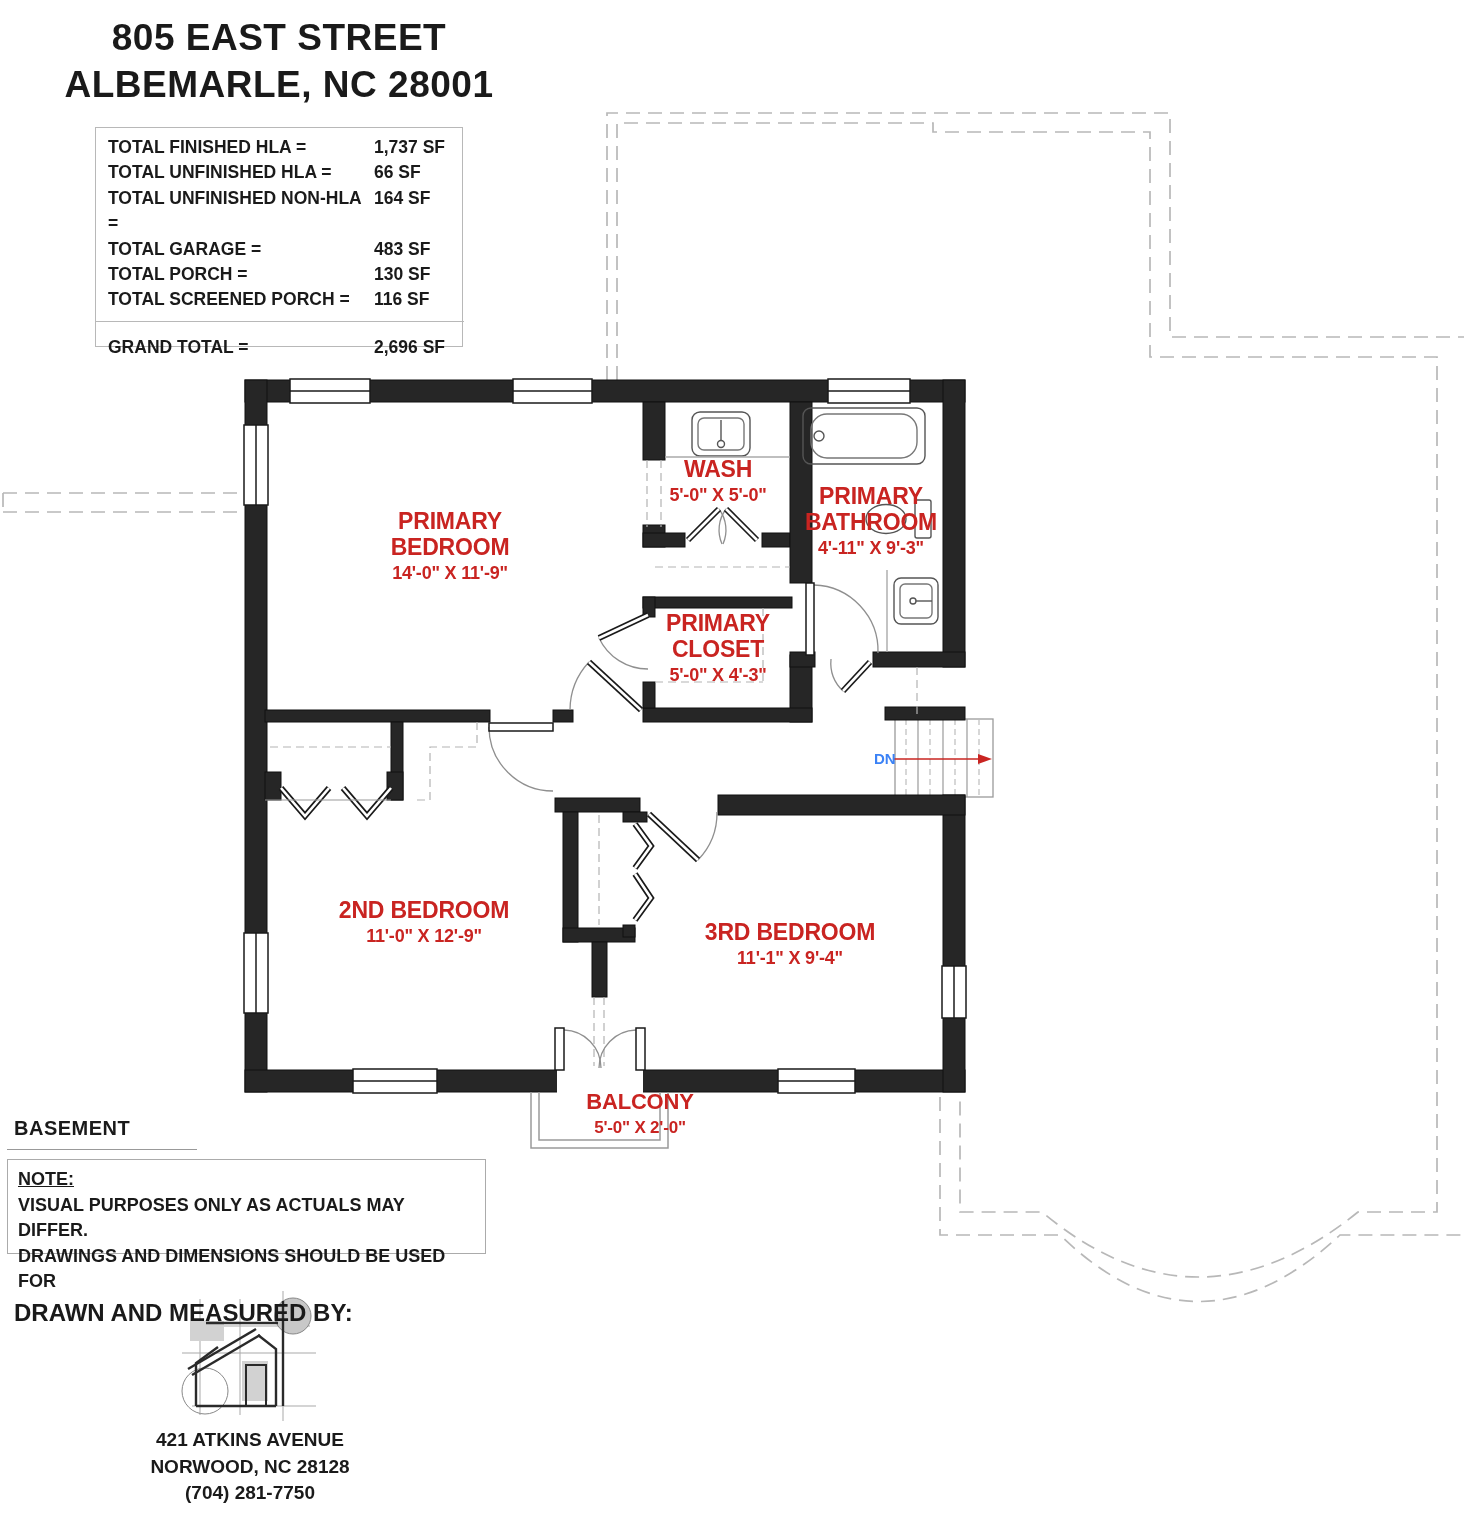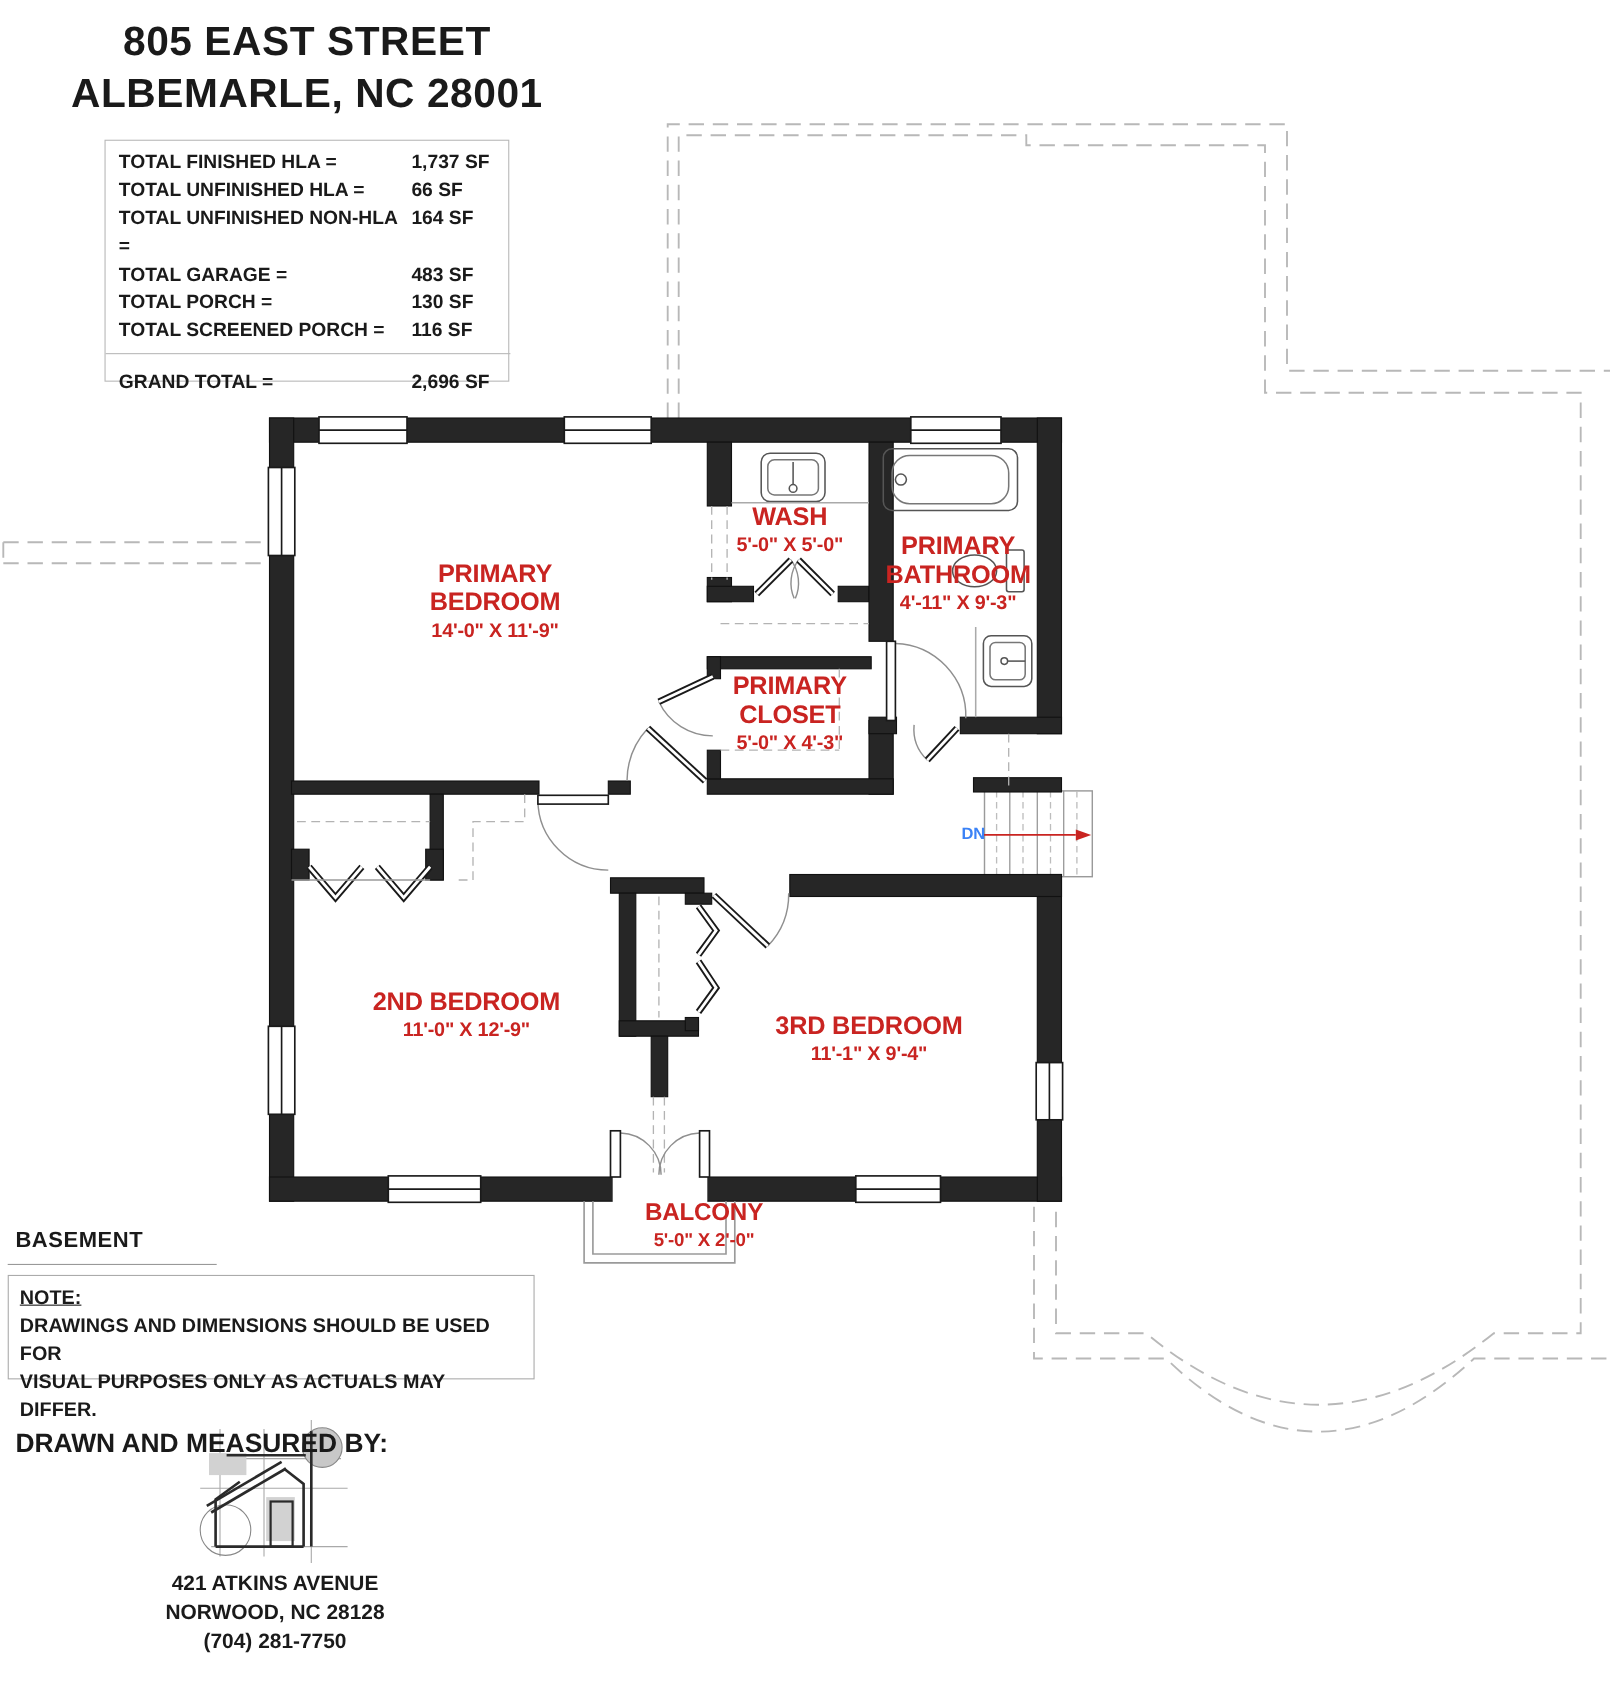--- a/index.html
+++ b/index.html
@@ -324,22 +324,22 @@
     <div class="nm">BALCONY</div>
     <div class="dm">5'-0" X 2'-0"</div>
   </div>
   <div class="dn-label" style="left:874px;top:750px;">DN</div>
 
   <div class="abs basement">BASEMENT</div>
   <div class="abs basement-rule"></div>
 
   <div class="abs note-box">
     <div class="note-head">NOTE:</div>
+    <div>VISUAL PURPOSES ONLY AS ACTUALS MAY DIFFER.</div>
     <div>DRAWINGS AND DIMENSIONS SHOULD BE USED FOR</div>
-    <div>VISUAL PURPOSES ONLY AS ACTUALS MAY DIFFER.</div>
   </div>
 
   <div class="abs drawn-by">DRAWN AND MEASURED BY:</div>
 
   <div class="abs footer">
     <div>421 ATKINS AVENUE</div>
     <div>NORWOOD, NC 28128</div>
     <div>(704) 281-7750</div>
   </div>
 

